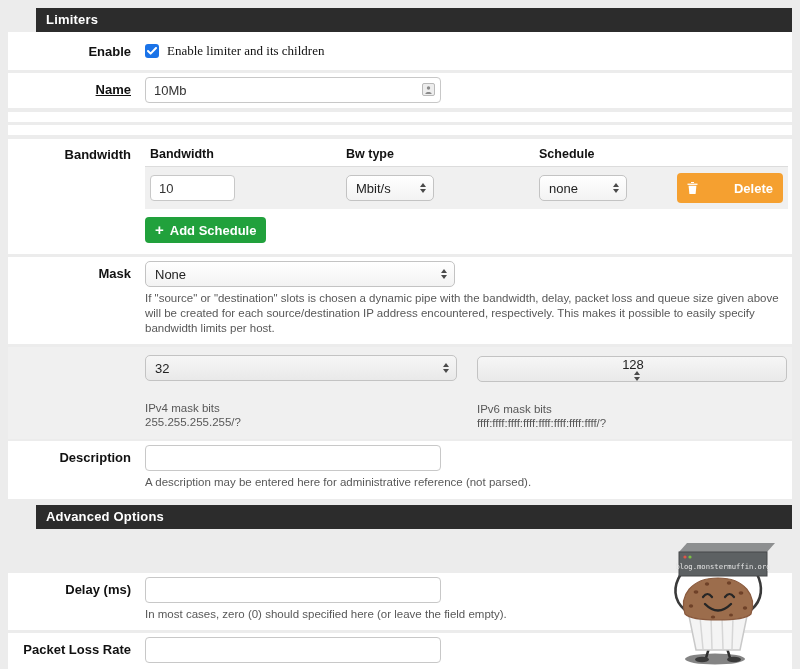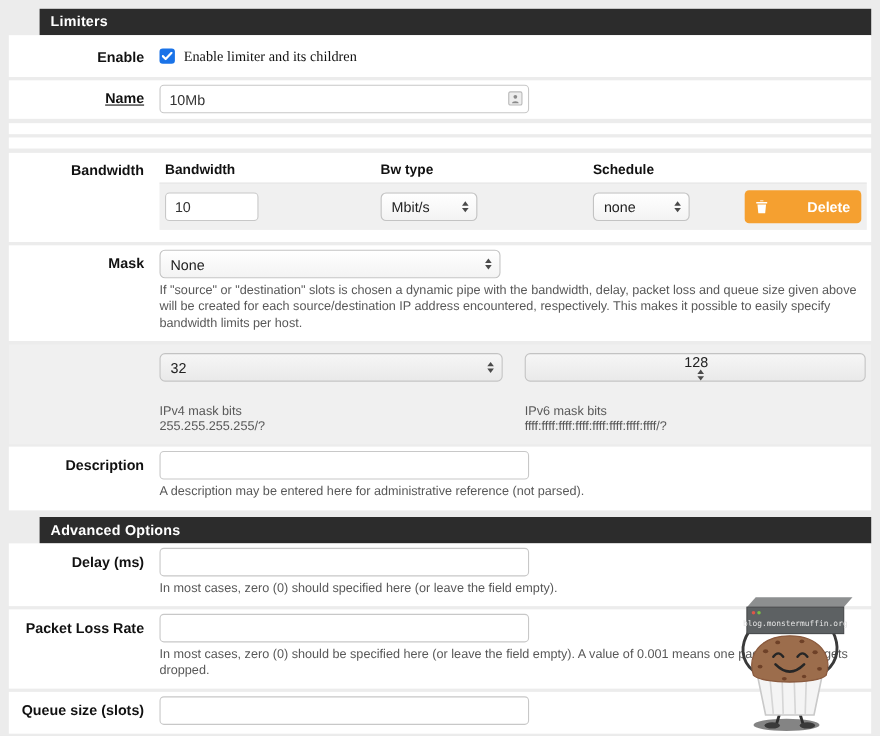--- a/index.html
+++ b/index.html
@@ -23,21 +23,21 @@
     width:137px; flex:none; text-align:right; padding:9px 14px 0 0;
     font-weight:bold; font-size:13px; color:#111; line-height:15px;
   }
   .lbl.top { padding-top:5px; }
   .ctl { flex:1; padding:4px 4px 5px 0; min-width:0; }
   .inp {
     height:26px; border:1px solid #c8c8c8; border-radius:4px;
     font-size:13px; padding:0 8px; color:#333; background:#fff; outline:none;
     font-family:"Liberation Sans", sans-serif;
   }
-  .inp.w310 { width:336px; }
+  .inp.w310 { width:296px; }
   .inp.w85 { width:85px; }
   .inp-wrap { position:relative; display:inline-block; }
   .af-icon {
     position:absolute; right:6px; top:6px; width:13px; height:13px;
     background:#ededed; border:1px solid #b9b9b9; border-radius:2px;
     display:flex; align-items:flex-end; justify-content:center;
   }
   .af-icon svg { display:block; margin-bottom:1px; }
   .sel {
     height:26px; border:1px solid #c3c3c3; border-radius:5px;
@@ -154,20 +154,24 @@
           </div>
           <button class="btn btn-orange">
             <svg width="11" height="12" viewBox="0 0 11 12">
                 <path fill="#fff" d="M4 0h3v1H4z"></path>
                 <path fill="#fff" d="M0.5 1.6h10v1.3h-10z"></path>
                 <path fill="#fff" d="M1.6 3.8h7.8L8.6 12H2.4z"></path>
               </svg>
             <span>Delete</span>
           </button>
         </div>
+        <button class="btn btn-green">
+          <span class="plus-icon"></span>
+          <span>Add Schedule</span>
+        </button>
       </div>
     </div>
 
     <div class="row" style="margin-bottom:3px; padding-bottom:3px;">
       <div class="lbl">Mask</div>
       <div class="ctl">
         <span class="sel w310">
           <span class="val">None</span>
           <span class="arrows">
               <i class="up"></i>
@@ -219,21 +223,21 @@
         <div class="help">A description may be entered here for administrative reference (not parsed).</div>
       </div>
     </div>
   </div>
 
   <div class="gap6"></div>
 
   <div class="panel">
     <div class="phead">Advanced Options</div>
 
-    <div class="row" style="padding-bottom:3px;">
+    <div class="row" style="padding-bottom:3px;margin-top:44px;">
       <div class="lbl">Delay (ms)</div>
       <div class="ctl">
         <input class="inp w310" type="text" value="" style="">
         <div class="help">In most cases, zero (0) should specified here (or leave the field empty).</div>
       </div>
     </div>
 
     <div class="row" style="padding-bottom:3px;">
       <div class="lbl">Packet Loss Rate</div>
       <div class="ctl">

